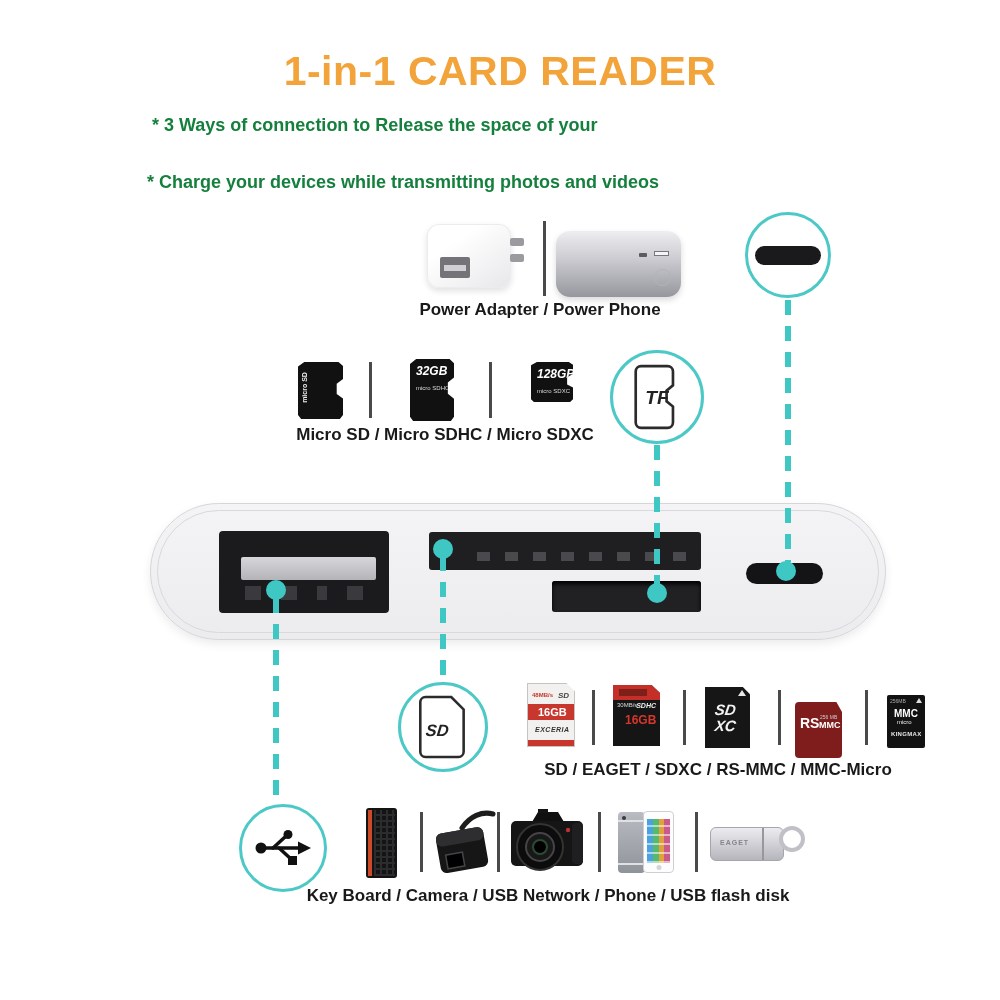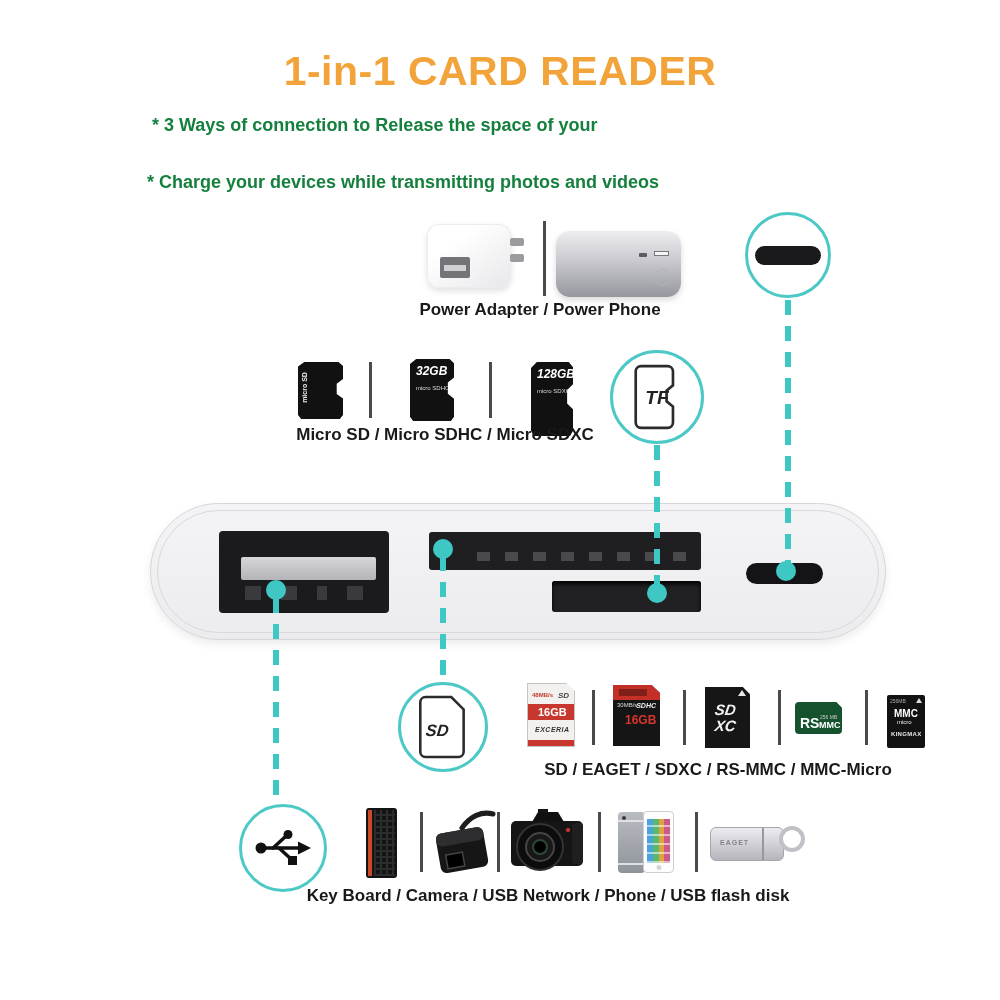--- a/index.html
+++ b/index.html
@@ -56,21 +56,21 @@
   .pbank .led{position:absolute;right:34px;top:22px;width:8px;height:4px;background:#5b5b61;border-radius:1px;}
   .pbank .btn{position:absolute;right:10px;bottom:11px;width:17px;height:17px;border-radius:50%;border:1.5px solid #b3b3b9;}
   .vsep{width:2.5px;background:#4a4a4a;}
   .sep-power{left:543px;top:221px;height:75px;}
 
   
   .mcard{background:#111;clip-path:polygon(14% 0,90% 0,100% 7%,100% 30%,86% 38%,86% 56%,100% 64%,100% 93%,93% 100%,7% 100%,0 93%,0 8%);
     color:#fff;overflow:hidden;}
   .mcard1{left:298px;top:362px;width:45px;height:57px;}
   .mcard2{left:410px;top:359px;width:44px;height:62px;}
-  .mcard3{left:531px;top:362px;width:42px;height:74px;}
+  .mcard3{left:531px;top:362px;width:42px;height:40px;}
   .mrot{position:absolute;left:-9px;top:22px;transform:rotate(-90deg);font-size:7px;font-weight:bold;color:#eee;white-space:nowrap;}
   .mcap{position:absolute;left:6px;top:5px;font-size:12px;font-style:italic;font-weight:bold;color:#fff;}
   .mtxt{position:absolute;left:6px;top:26px;font-size:6px;color:#ddd;white-space:nowrap;}
   .sep-m1{left:369px;top:362px;height:56px;}
   .sep-m2{left:489px;top:362px;height:56px;}
   .label-micro{left:445px;top:425px;}
 
   
   .device{left:150px;top:503px;width:736px;height:137px;border-radius:69px;
     background:linear-gradient(180deg,#f4f4f6,#ececef);border:1.5px solid #d6d6d9;box-shadow:0 4px 10px rgba(0,0,0,.08);z-index:1;}
@@ -104,21 +104,21 @@
   .card-sdhc .speed{position:absolute;left:4px;top:17px;font-size:6px;color:#ddd;}
   .card-sdhc .logo{position:absolute;right:4px;top:17px;font-size:7px;font-weight:bold;font-style:italic;color:#eee;}
   .card-sdhc .cap{position:absolute;left:12px;top:28px;font-size:12px;font-weight:bold;color:#d6372c;}
 
   .card-sdxc{left:705px;top:687px;width:45px;height:61px;background:#161616;
     clip-path:polygon(0 0,84% 0,100% 12%,100% 100%,0 100%);}
   .card-sdxc .l1{position:absolute;left:10px;top:14px;font-size:15px;font-weight:bold;font-style:italic;color:#f2f2f2;transform:skewX(-8deg);}
   .card-sdxc .l2{position:absolute;left:10px;top:30px;font-size:15px;font-weight:bold;font-style:italic;color:#f2f2f2;transform:skewX(-8deg);}
   .card-sdxc .tri{position:absolute;right:4px;top:3px;width:0;height:0;border-left:4px solid transparent;border-right:4px solid transparent;border-bottom:6px solid #e8e8e8;}
 
-  .card-rsmmc{left:795px;top:702px;width:47px;height:32px;background:#14532d;border-radius:4px;
+  .card-rsmmc{left:795px;top:702px;width:47px;height:56px;background:#7f1d1d;border-radius:4px;
     clip-path:polygon(0 0,88% 0,100% 18%,100% 100%,0 100%);}
   .card-rsmmc .rs{position:absolute;left:5px;top:13px;font-size:14px;font-weight:bold;color:#fff;}
   .card-rsmmc .mmc{position:absolute;left:24px;top:18px;font-size:9px;font-weight:bold;color:#fff;}
   .card-rsmmc .cap{position:absolute;left:25px;top:12px;font-size:5px;color:#ccc;}
 
   .card-mmcm{left:887px;top:695px;width:38px;height:53px;background:#121212;border-radius:2px;}
   .card-mmcm .cap{position:absolute;left:3px;top:3px;font-size:5px;color:#aaa;}
   .card-mmcm .tri{position:absolute;right:3px;top:3px;width:0;height:0;border-left:3px solid transparent;border-right:3px solid transparent;border-bottom:5px solid #ddd;}
   .card-mmcm .mmc{position:absolute;left:7px;top:13px;font-size:10px;font-weight:bold;color:#fff;}
   .card-mmcm .micro{position:absolute;left:10px;top:24px;font-size:6px;color:#eee;}

